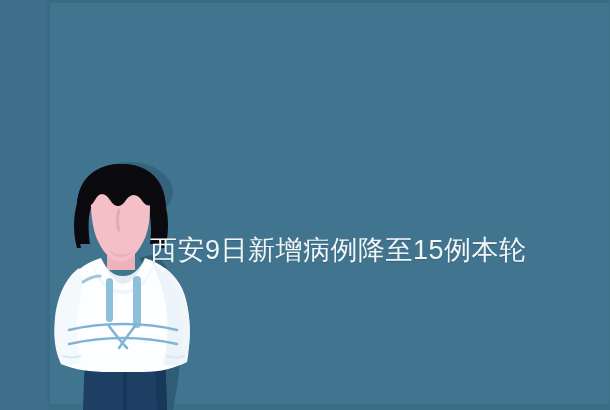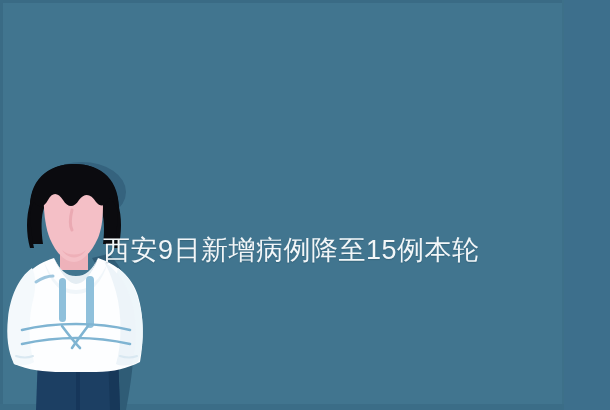--- a/index.html
+++ b/index.html
@@ -8,20 +8,21 @@
     background: #3d6f8c;
   }
   #card {
     position: relative;
     width: 564px;
     height: 410px;
     overflow: hidden;
     background: #41758f;
     font-family: "Liberation Sans", "DejaVu Sans", sans-serif;
     box-sizing: border-box;
+    margin-left: 47px;
   }
   
   #edge-top {
     position: absolute; left: 0; top: 0; width: 610px; height: 3px;
     background: #3a6b85;
   }
   #edge-left {
     position: absolute; left: 0; top: 0; width: 3px; height: 410px;
     background: #3a6b85;
   }

